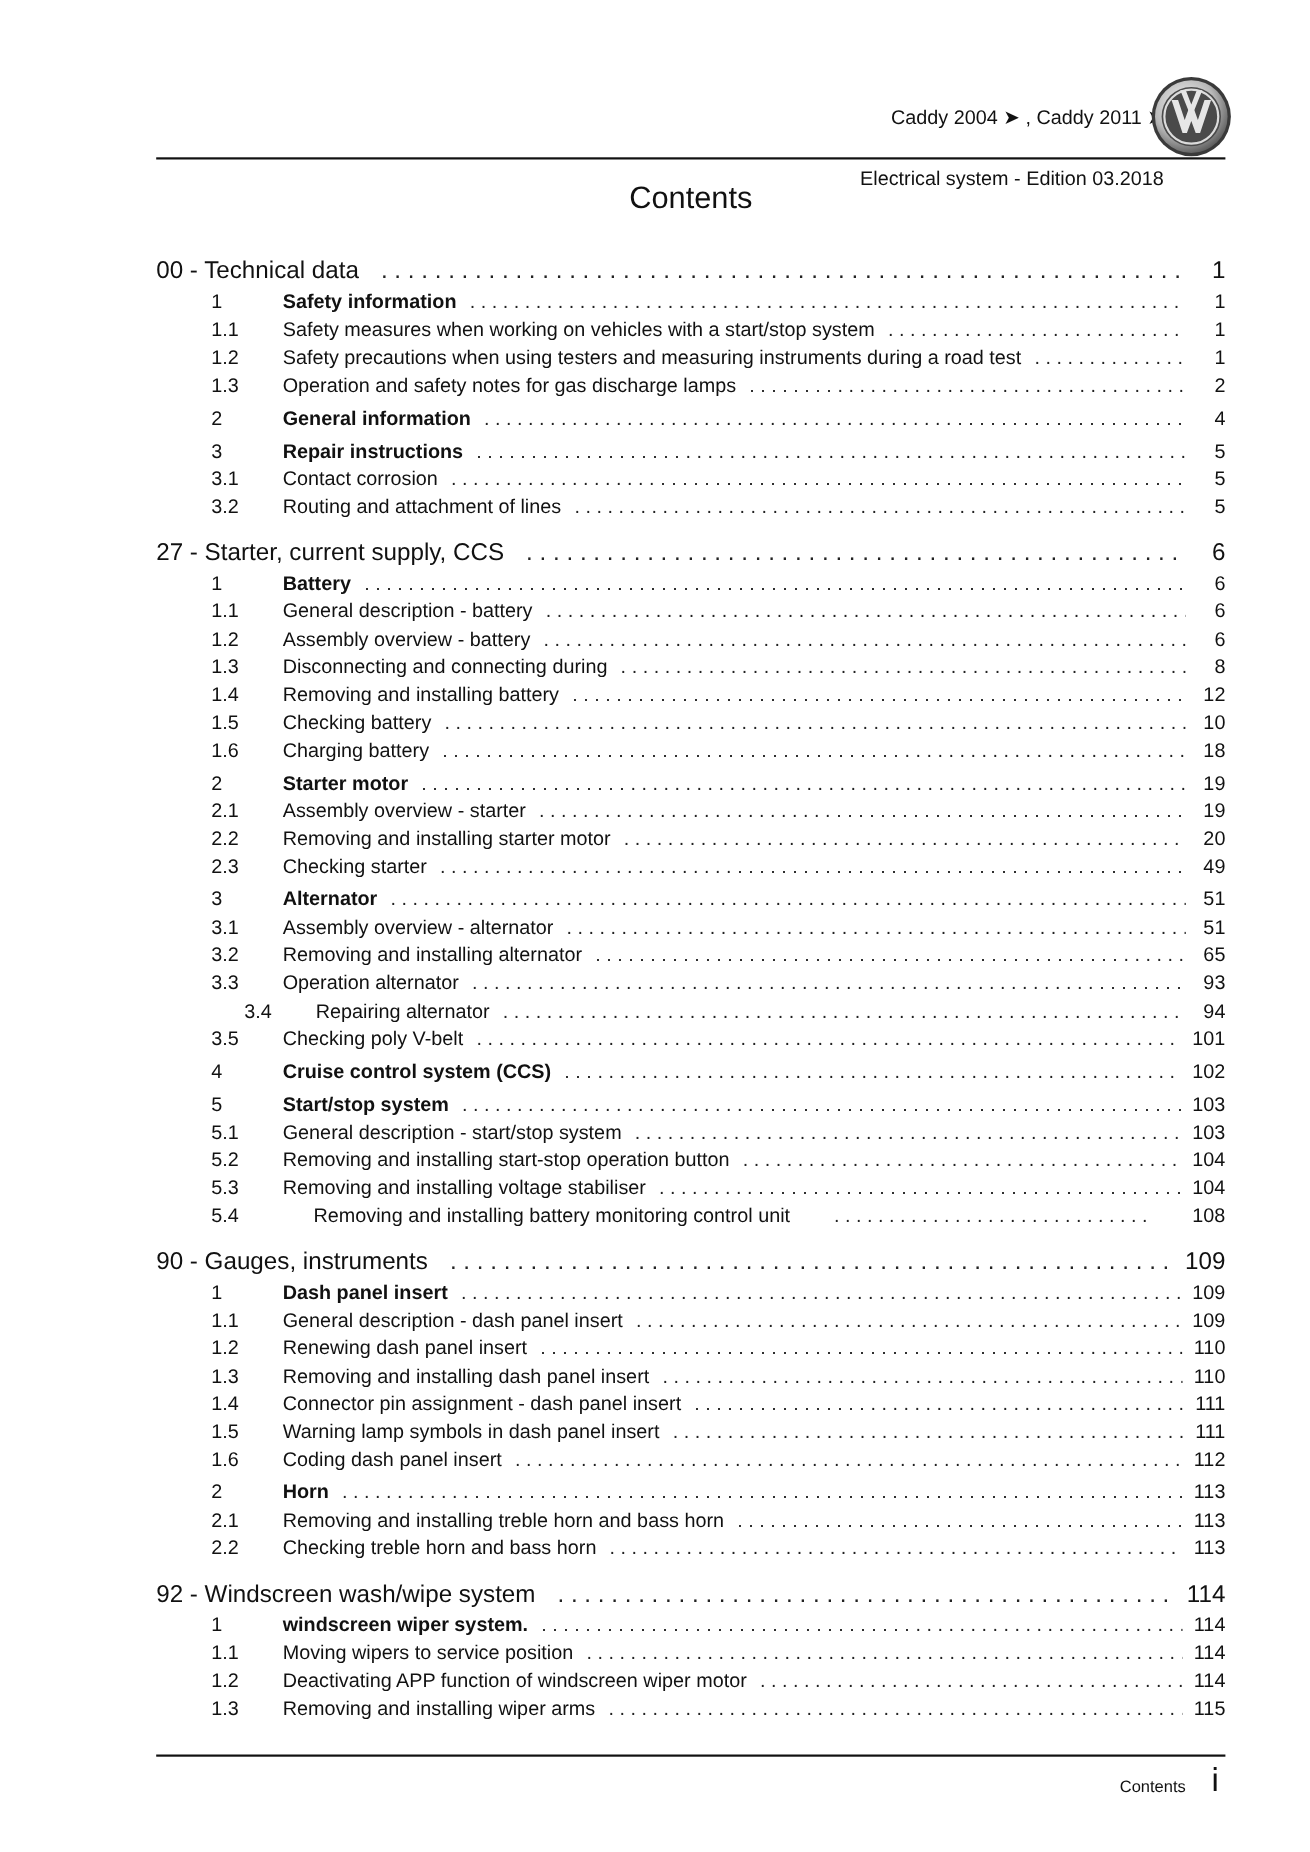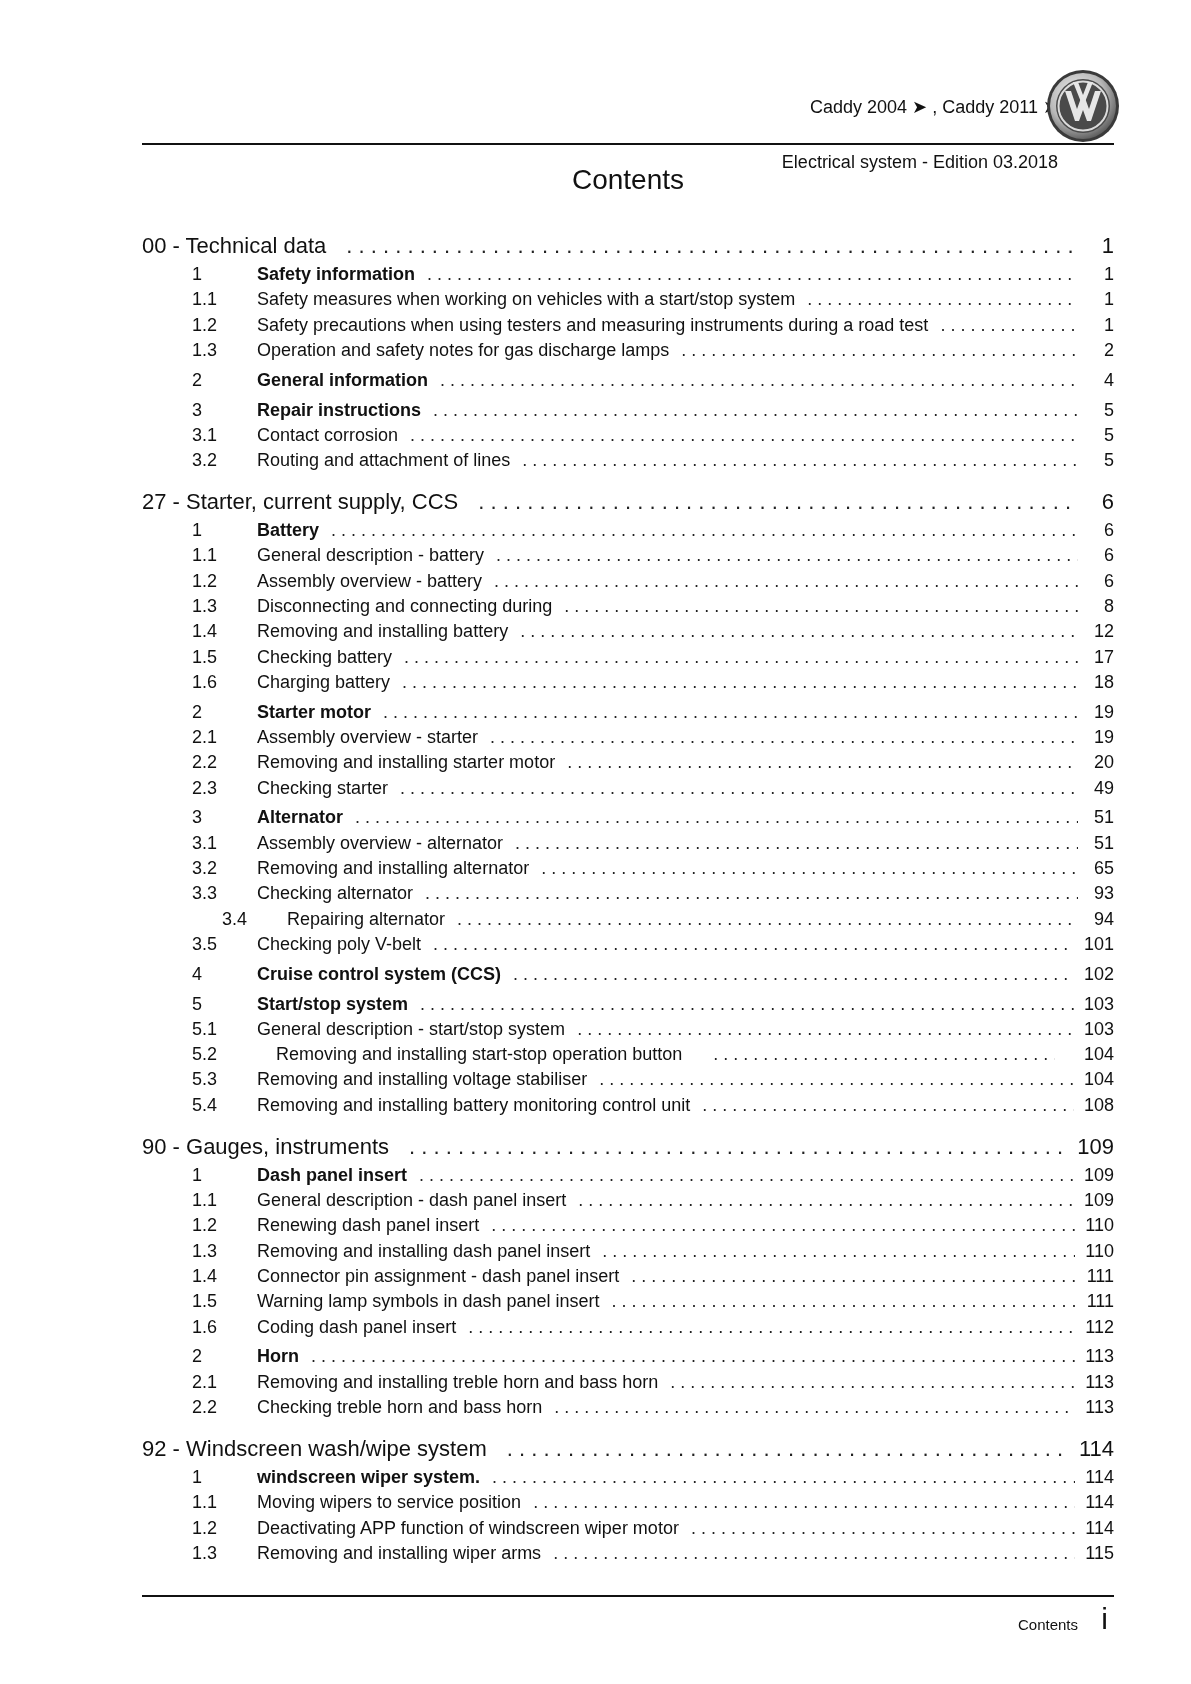--- a/index.html
+++ b/index.html
@@ -139,21 +139,21 @@
     <div class="row entry" style="top: 621.3px;">
       <span class="num">1.4</span>
       <span class="lbl">Removing and installing battery</span>
       <span class="dots"></span>
       <span class="pg">12</span>
     </div>
     <div class="row entry" style="top: 646.6px;">
       <span class="num">1.5</span>
       <span class="lbl">Checking battery</span>
       <span class="dots"></span>
-      <span class="pg">17</span>
+      <span class="pg">10</span>
     </div>
     <div class="row entry" style="top: 671.9px;">
       <span class="num">1.6</span>
       <span class="lbl">Charging battery</span>
       <span class="dots"></span>
       <span class="pg">18</span>
     </div>
     <div class="row entry bold" style="top: 701.7px;">
       <span class="num">2</span>
       <span class="lbl">Starter motor</span>
@@ -191,21 +191,21 @@
       <span class="pg">51</span>
     </div>
     <div class="row entry" style="top: 858px;">
       <span class="num">3.2</span>
       <span class="lbl">Removing and installing alternator</span>
       <span class="dots"></span>
       <span class="pg">65</span>
     </div>
     <div class="row entry" style="top: 883.3px;">
       <span class="num">3.3</span>
-      <span class="lbl">Checking alternator</span>
+      <span class="lbl">Operation alternator</span>
       <span class="dots"></span>
       <span class="pg">93</span>
     </div>
     <div class="row entry" style="top: 908.6px; margin-left: 30px;">
       <span class="num">3.4</span>
       <span class="lbl">Repairing alternator</span>
       <span class="dots"></span>
       <span class="pg">94</span>
     </div>
     <div class="row entry" style="top: 933.9px;">
@@ -225,33 +225,33 @@
       <span class="lbl">Start/stop system</span>
       <span class="dots"></span>
       <span class="pg">103</span>
     </div>
     <div class="row entry" style="top: 1018.8px;">
       <span class="num">5.1</span>
       <span class="lbl">General description - start/stop system</span>
       <span class="dots"></span>
       <span class="pg">103</span>
     </div>
-    <div class="row entry" style="top: 1044.1px; gap: 19px;">
+    <div class="row entry" style="top: 1044.1px;">
       <span class="num">5.2</span>
       <span class="lbl">Removing and installing start-stop operation button</span>
       <span class="dots"></span>
       <span class="pg">104</span>
     </div>
     <div class="row entry" style="top: 1069.4px;">
       <span class="num">5.3</span>
       <span class="lbl">Removing and installing voltage stabiliser</span>
       <span class="dots"></span>
       <span class="pg">104</span>
     </div>
-    <div class="row entry" style="top: 1094.7px;">
+    <div class="row entry" style="top: 1094.7px; gap: 28px;">
       <span class="num">5.4</span>
       <span class="lbl">Removing and installing battery monitoring control unit</span>
       <span class="dots"></span>
       <span class="pg">108</span>
     </div>
     <div class="row chapter" style="top: 1133.7px;">
       <span class="lbl">90 - Gauges, instruments</span>
       <span class="dots"></span>
       <span class="pg">109</span>
     </div>

